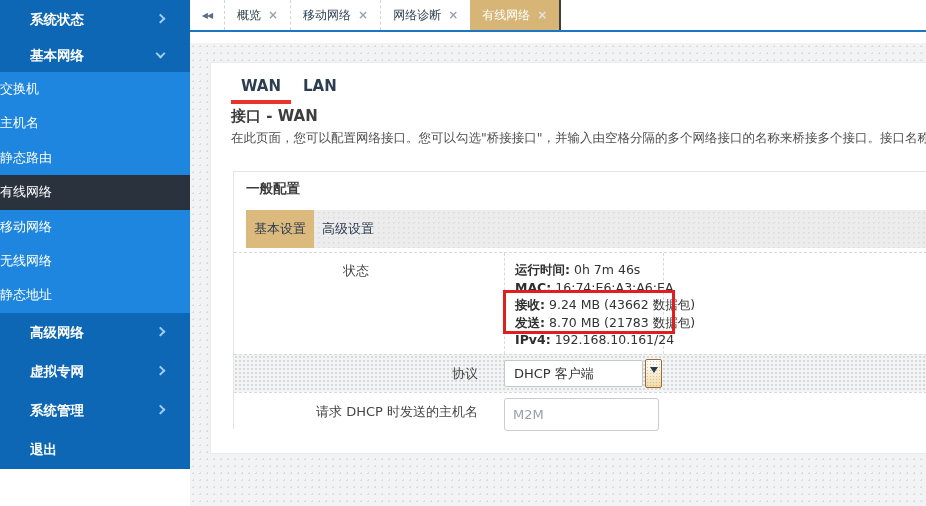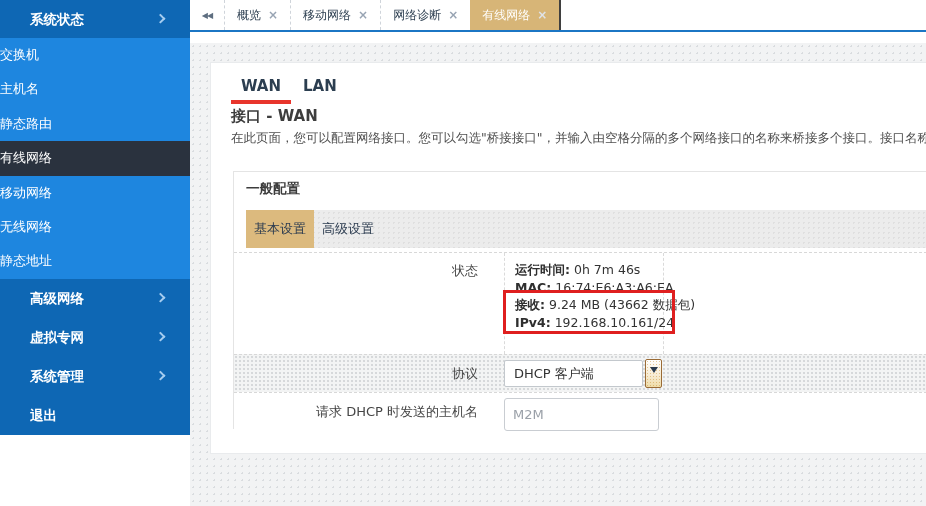--- a/index.html
+++ b/index.html
@@ -75,21 +75,21 @@
   
   .row { position:absolute; left:0; right:0; }
   .row-status { top:80px; height:102px; border-top:1px dashed #d8d8d8; }
   .row-proto { top:182px; height:38px; border-top:1px dashed #d8d8d8;
     background-color:#f3f4f4;
     background-image:radial-gradient(rgba(110,120,130,0.22) 1px, transparent 1px);
     background-size:4px 4px; }
   .row-host { top:220px; height:38px; border-top:1px dashed #d8d8d8; background:#fff; }
   .row-label { position:absolute; left:0; top:0; width:244px; text-align:right;
     font-size:13px; color:#454545; white-space:nowrap; }
-  .row-status .row-label { top:9px; }
+  .row-status .row-label { top:9px;text-align:center; }
   .row-proto .row-label, .row-host .row-label { line-height:38px; }
 
   .status-cell { position:absolute; left:270px; top:0; bottom:0; width:160px;
     border-left:1px dashed #dadada; border-right:1px dashed #dadada;
     padding:8px 10px 0 10px; background:#fff; }
   .status-line { font-size:12.5px; line-height:17.5px; color:#333; white-space:nowrap; }
   .status-line b { color:#2f2f2f; }
 
   .annotation { position:absolute; left:269px; top:118px; width:172px; height:44px;
     border:3px solid #df1f1f; pointer-events:none; }
@@ -116,20 +116,24 @@
 </head>
 <body>
 
 <div class="stage">
 
   <nav class="sidebar">
     <div class="sb-item sb-top">
       <span>系统状态</span>
       <span class="chev right"></span>
     </div>
+    <div class="sb-item sb-top hdr-open">
+      <span>基本网络</span>
+      <span class="chev down"></span>
+    </div>
     <div class="sb-item sb-sub">
       <span>交换机</span>
     </div>
     <div class="sb-item sb-sub">
       <span>主机名</span>
     </div>
     <div class="sb-item sb-sub">
       <span>静态路由</span>
     </div>
     <div class="sb-item sb-sub selected">
@@ -217,20 +221,24 @@
                 <b>运行时间:</b>
                 <span>0h 7m 46s</span>
               </div>
               <div class="status-line">
                 <b>MAC:</b>
                 <span>16:74:E6:A3:A6:EA</span>
               </div>
               <div class="status-line">
                 <b>接收:</b>
                 <span>9.24 MB (43662 数据包)</span>
+              </div>
+              <div class="status-line">
+                <b>发送:</b>
+                <span>8.70 MB (21783 数据包)</span>
               </div>
               <div class="status-line">
                 <b>IPv4:</b>
                 <span>192.168.10.161/24</span>
               </div>
             </div>
           </div>
 
           <div class="annotation"></div>
 

